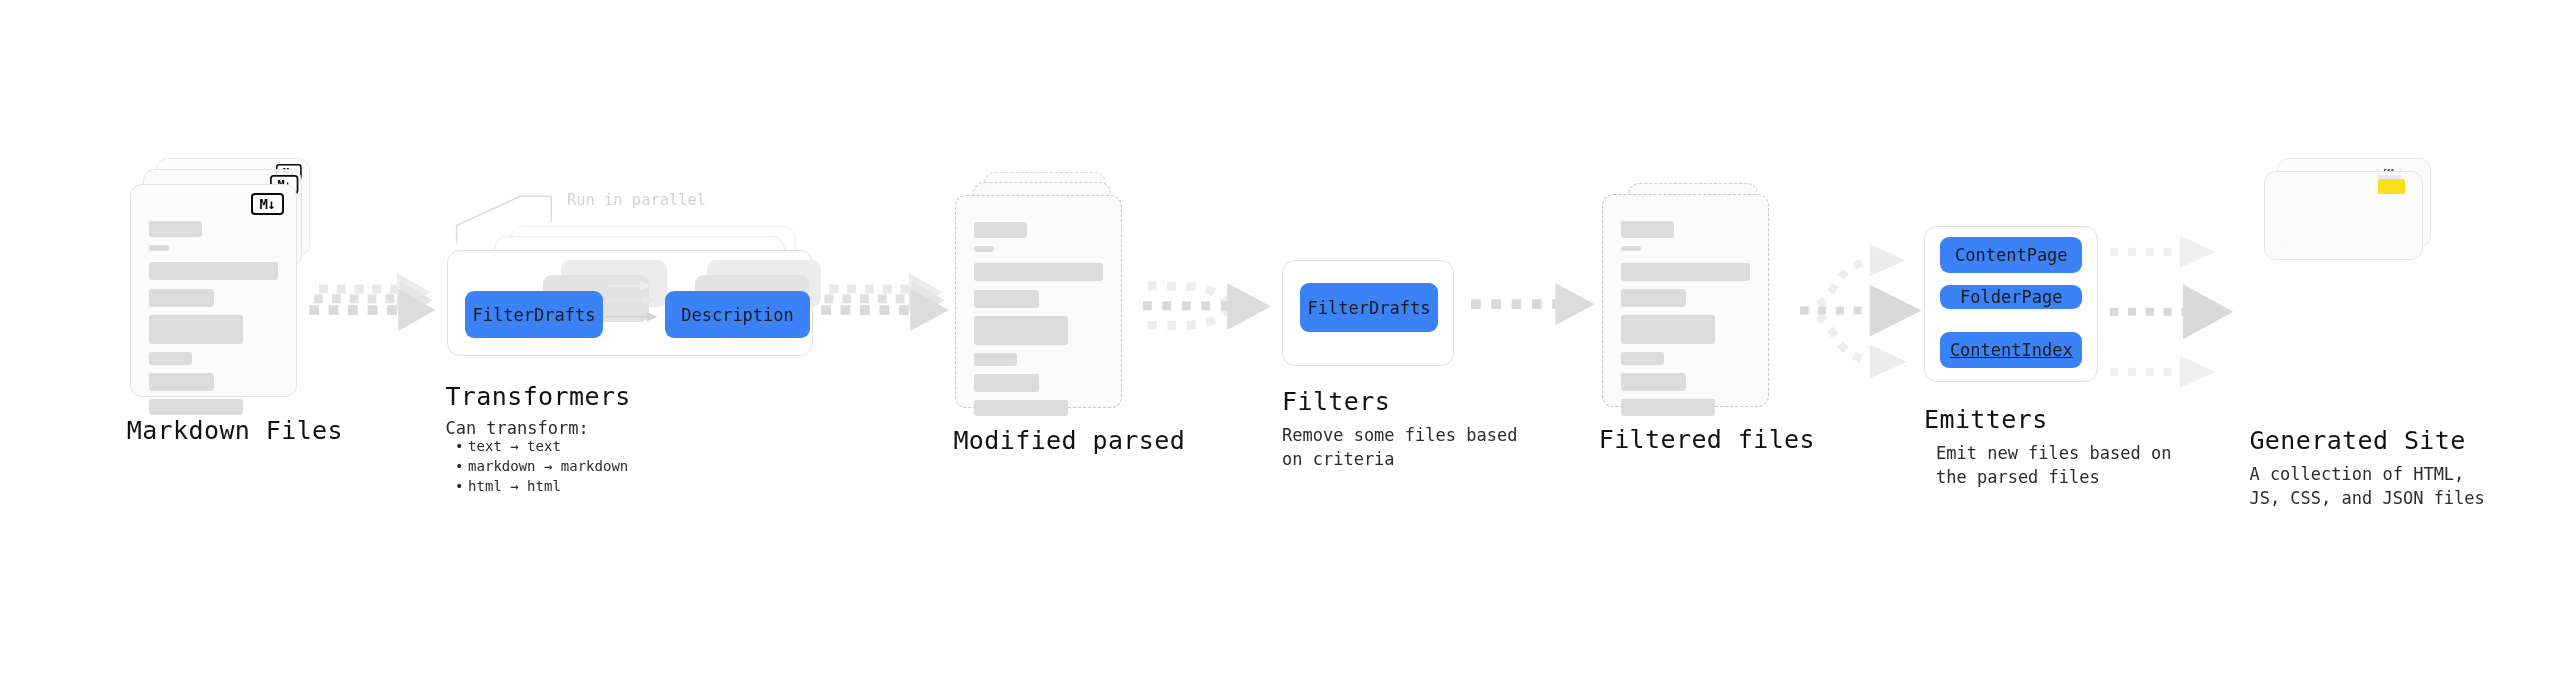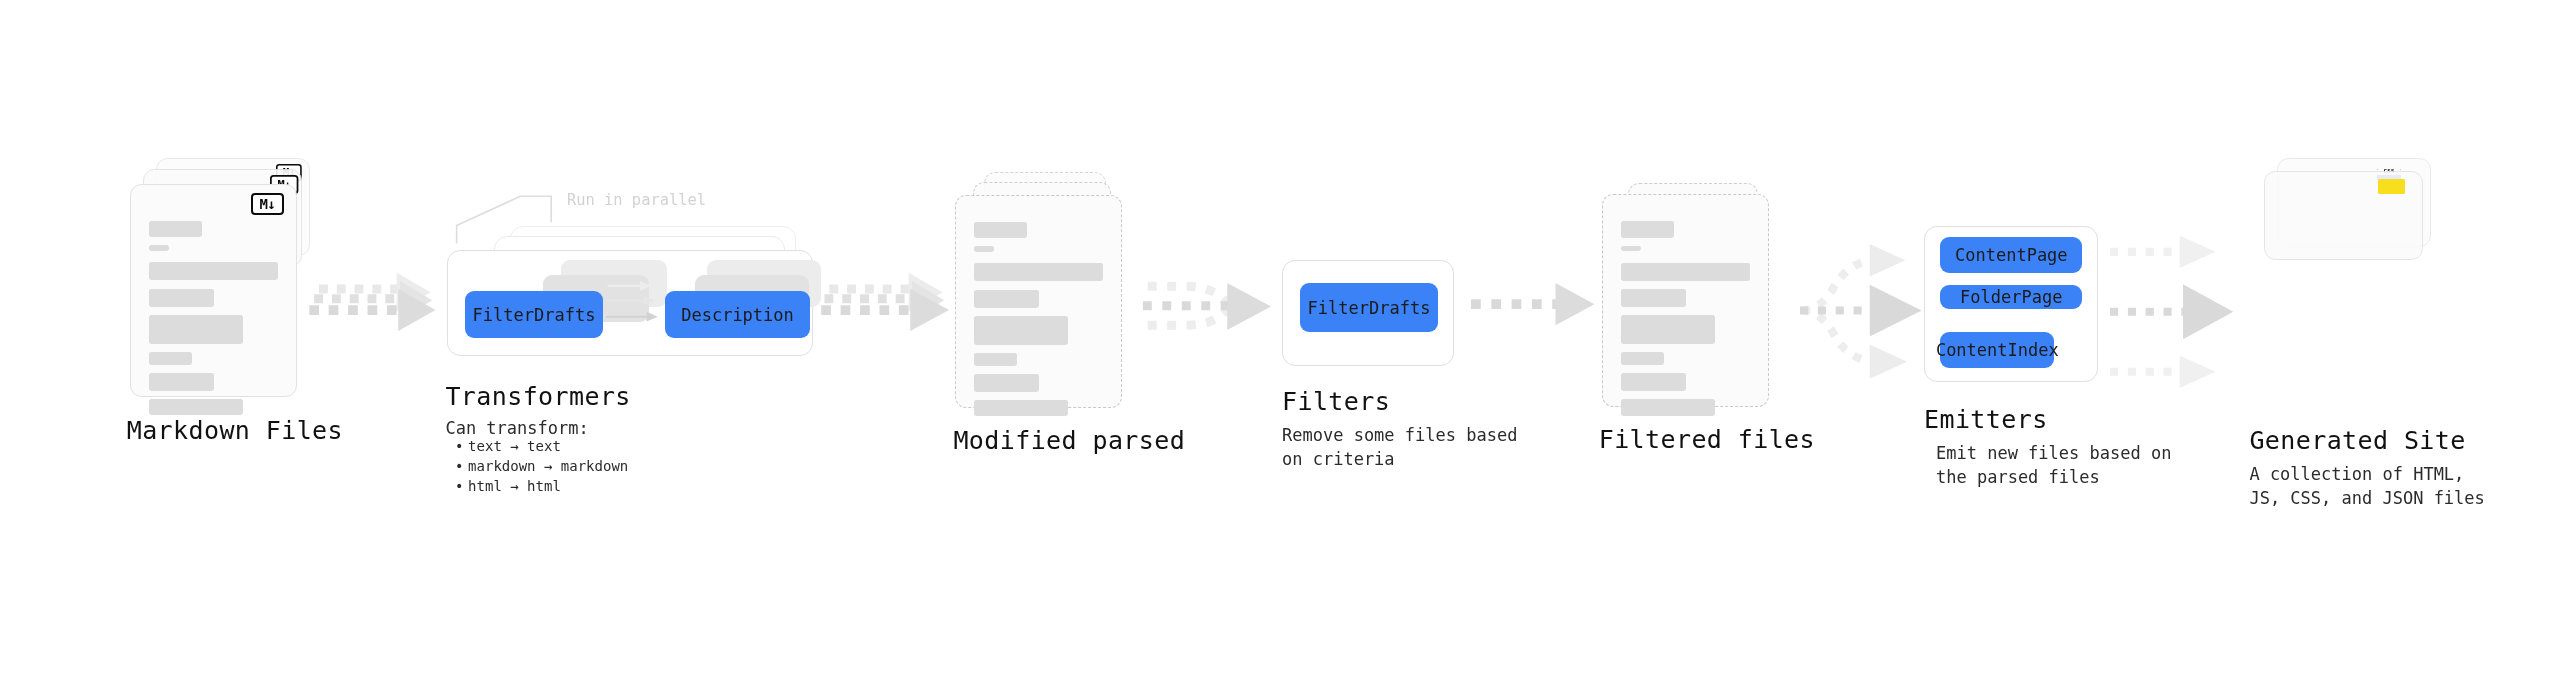--- a/index.html
+++ b/index.html
@@ -363,21 +363,21 @@
       <polygon points="86,10 130,30 86,50" fill="#ececec"></polygon>
       <polygon points="86,60 150,92 86,124" fill="#d9d9d9"></polygon>
       <polygon points="86,134 132,155 86,176" fill="#ececec"></polygon>
     </svg>
   </div>
 
   <div class="node" style="left:1924px; top:226px;">
     <div class="box" style="left:0px; top:0px; width:174px; height:156px;"></div>
     <div class="chip" style="left:16.3px; top:11.4px;  width:142px; height:36px;"><span>ContentPage</span></div>
     <div class="chip" style="left:16.3px; top:59px;  width:142px; height:24px;"><span>FolderPage</span></div>
-    <div class="chip" style="left:16.3px; top:106px; width:114px; height:36px;"><span>ContentIndex</span></div>
+    <div class="chip" style="left:16.3px; top:106px; width:142px; height:36px;text-decoration:underline;"><span>ContentIndex</span></div>
     <div class="title" style="position:absolute; left:0px; top:179px;">Emitters</div>
     <div class="caption" style="position:absolute; left:12px; top:215px; width:284px;">Emit new files based on
 the parsed files</div>
   </div>
 
   <div class="node" style="left:2110px; top:234px;">
     <svg width="146" height="154" viewBox="0 0 180 190">
       <g fill="none" stroke-width="10" stroke-dasharray="10 12">
         <path d="M0 22 H92" stroke="#f0f0f0"></path>
         <path d="M0 96 H96" stroke="#d9d9d9"></path>

